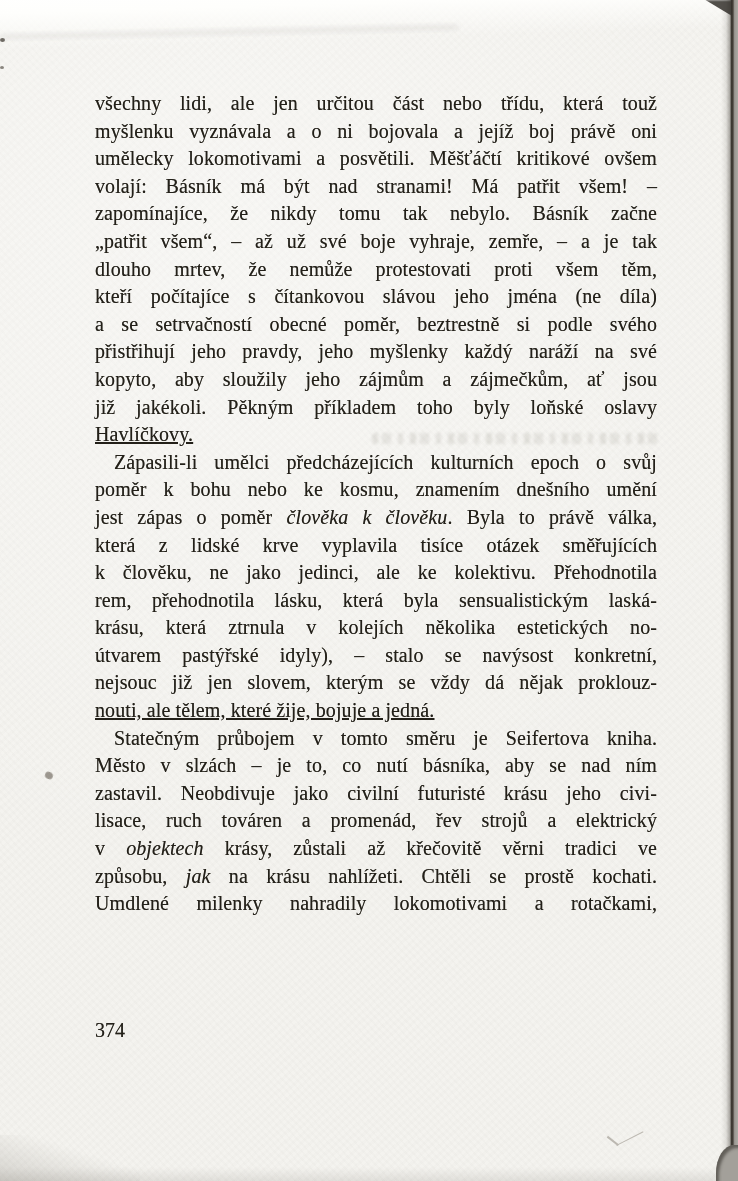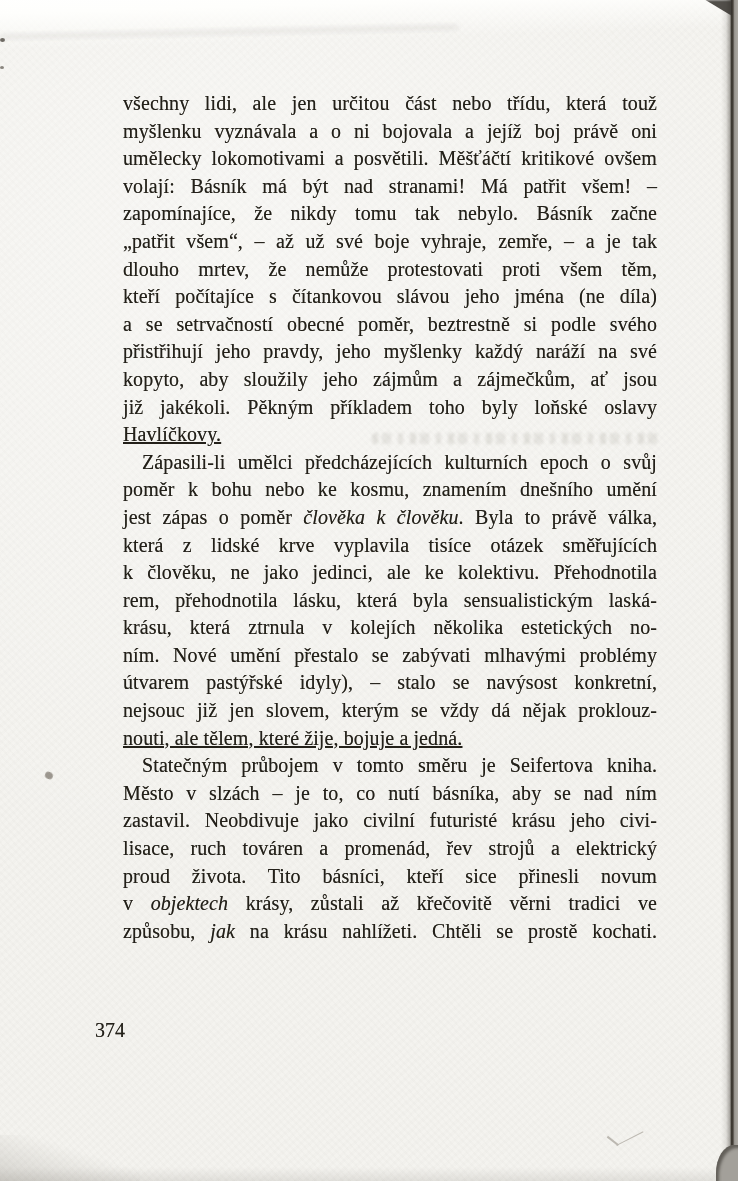--- a/index.html
+++ b/index.html
@@ -97,21 +97,20 @@
     color: #232019;
     font-size: 20px;
     line-height: 27.6px;
     letter-spacing: 0.1px;
     text-shadow: 0 0 0.5px rgba(35,32,25,0.55);
   }
   .line {
     text-align: justify;
     text-align-last: justify;
     text-justify: inter-word;
-    margin-left: 28px;
   }
   .line.para-end { text-align-last: left; text-decoration: underline; }
   .line.indent { text-indent: 19px; }
   .italic { font-style: italic; font-family: Liberation Serif, serif; }
   .page-number {
     position: absolute; top: 1019px; left: 95px; width: 534px;
     color: #232019;
     font-size: 20px;
     text-shadow: 0 0 0.5px rgba(35,32,25,0.55);
   }
@@ -139,31 +138,30 @@
       <div class="line"><span>kopyto, aby sloužily jeho zájmům a zájmečkům, ať jsou</span></div>
       <div class="line"><span>již jakékoli. Pěkným příkladem toho byly loňské oslavy</span></div>
       <div class="line para-end"><span>Havlíčkovy.</span></div>
       <div class="line indent"><span>Zápasili-li umělci předcházejících kulturních epoch o svůj</span></div>
       <div class="line"><span>poměr k bohu nebo ke kosmu, znamením dnešního umění</span></div>
       <div class="line"><span>jest zápas o poměr </span><span class="italic">člověka k člověku</span><span>. Byla to právě válka,</span></div>
       <div class="line"><span>která z lidské krve vyplavila tisíce otázek směřujících</span></div>
       <div class="line"><span>k člověku, ne jako jedinci, ale ke kolektivu. Přehodnotila</span></div>
       <div class="line"><span>rem, přehodnotila lásku, která byla sensualistickým laská-</span></div>
       <div class="line"><span>krásu, která ztrnula v kolejích několika estetických no-</span></div>
-      <div class="line"><span>ním. Nové umění přestalo se zabývati mlhavými problémy</span></div>
       <div class="line"><span>útvarem pastýřské idyly), – stalo se navýsost konkretní,</span></div>
       <div class="line"><span>nejsouc již jen slovem, kterým se vždy dá nějak proklouz-</span></div>
       <div class="line para-end"><span>nouti, ale tělem, které žije, bojuje a jedná.</span></div>
       <div class="line indent"><span>Statečným průbojem v tomto směru je Seifertova kniha.</span></div>
       <div class="line"><span>Město v slzách – je to, co nutí básníka, aby se nad ním</span></div>
       <div class="line"><span>zastavil. Neobdivuje jako civilní futuristé krásu jeho civi-</span></div>
       <div class="line"><span>lisace, ruch továren a promenád, řev strojů a elektrický</span></div>
-      <div class="line"><span>proud života. Tito básníci, kteří sice přinesli novum</span></div>
       <div class="line"><span>v </span><span class="italic">objektech</span><span> krásy, zůstali až křečovitě věrni tradici ve</span></div>
       <div class="line"><span>způsobu, </span><span class="italic">jak</span><span> na krásu nahlížeti. Chtěli se prostě kochati.</span></div>
+      <div class="line"><span>Umdlené milenky nahradily lokomotivami a rotačkami,</span></div>
     </div>
 
   <div class="page-number">374</div>
 
   <div class="speck speck-a"></div>
   <div class="speck speck-b"></div>
   <div class="speck speck-c"></div>
   <div class="scratch scratch-a"></div>
   <div class="scratch scratch-b"></div>
 

